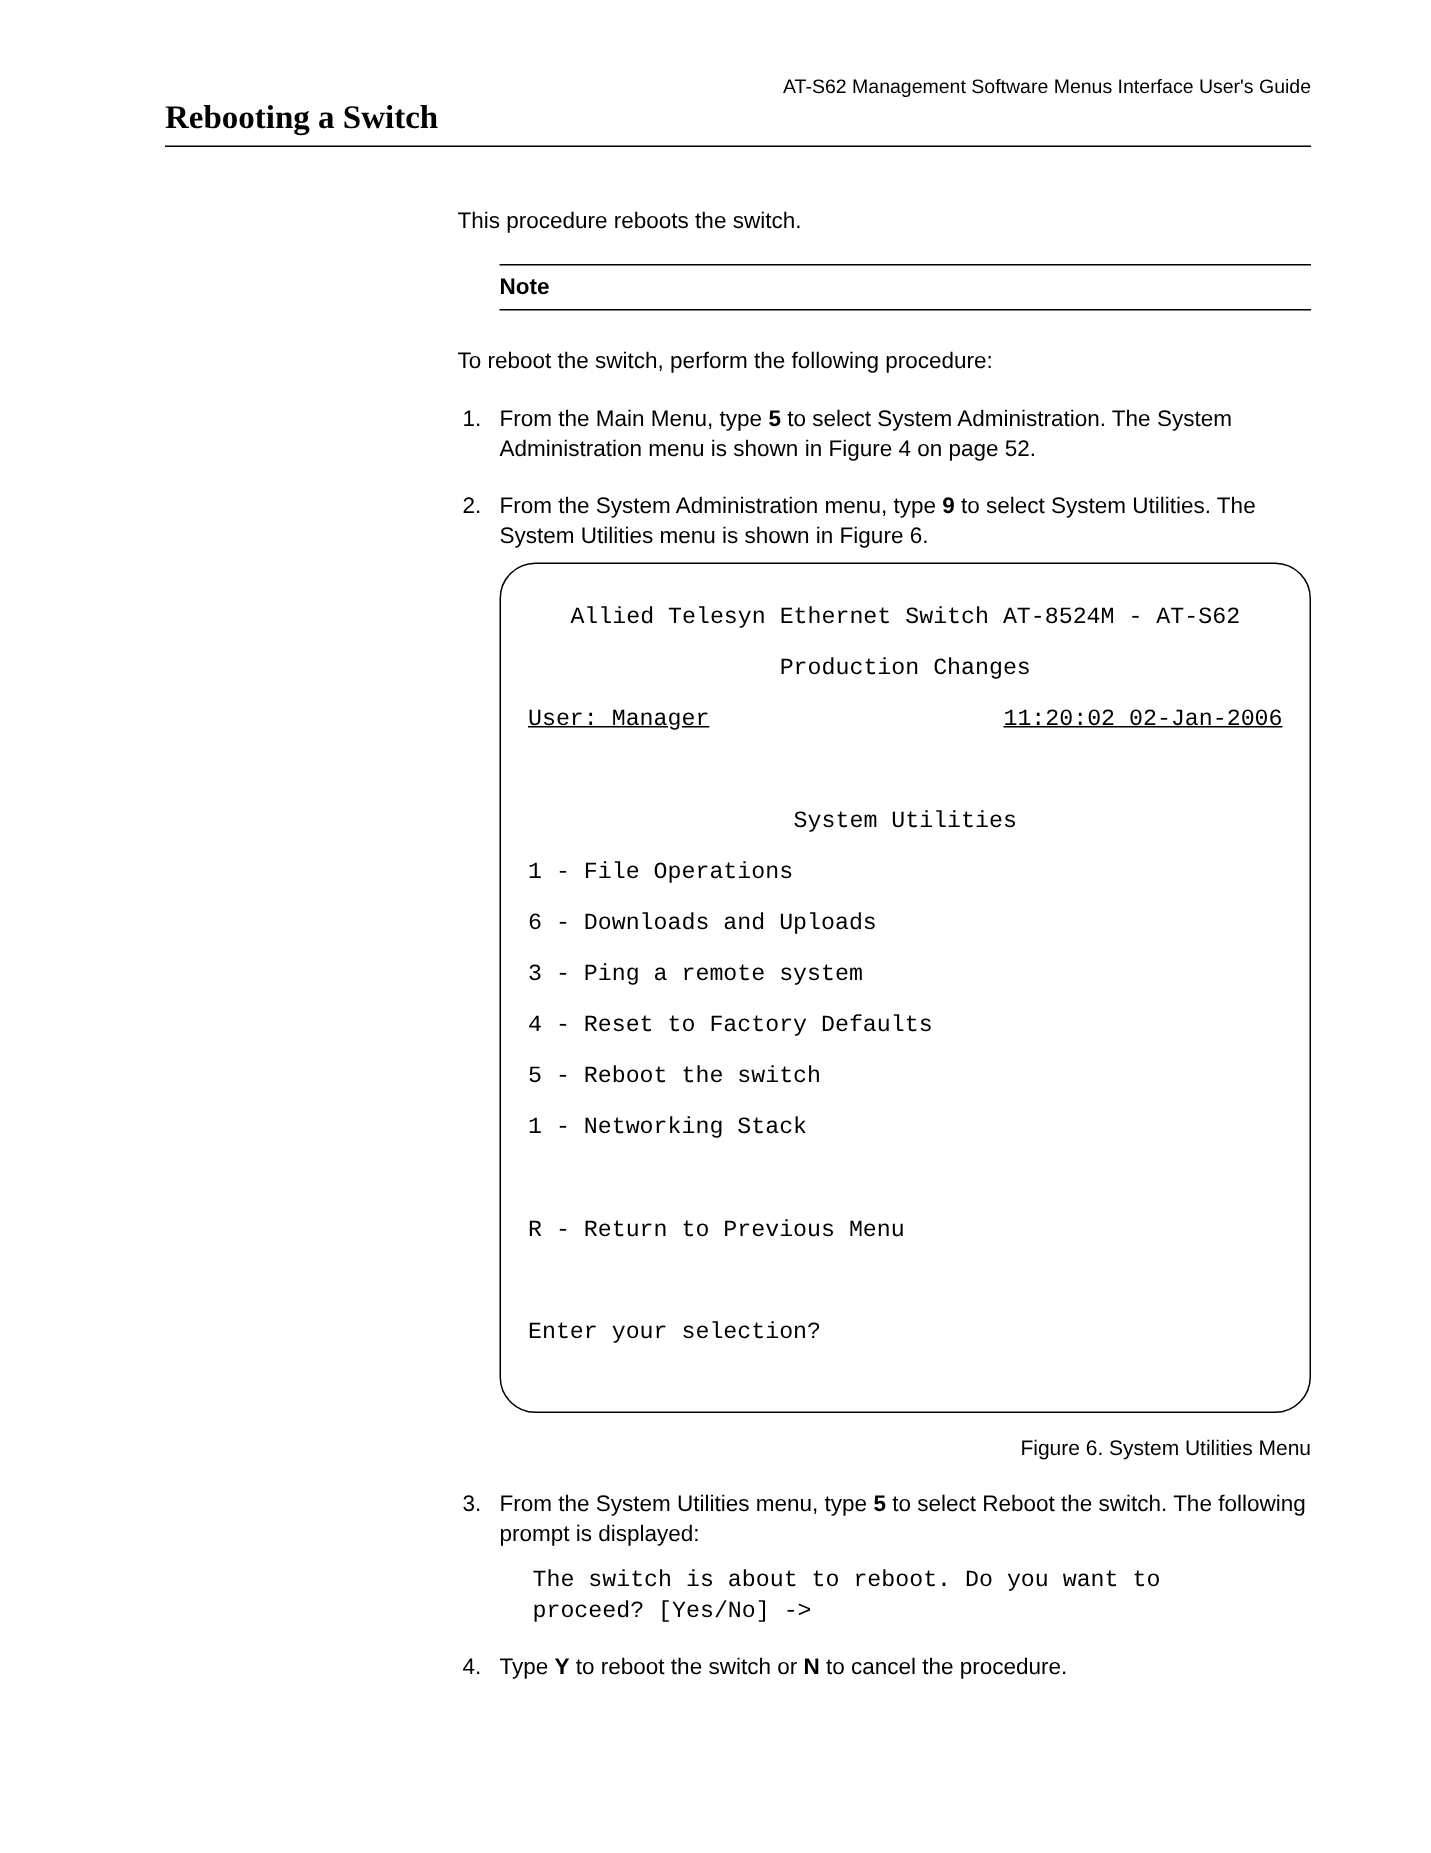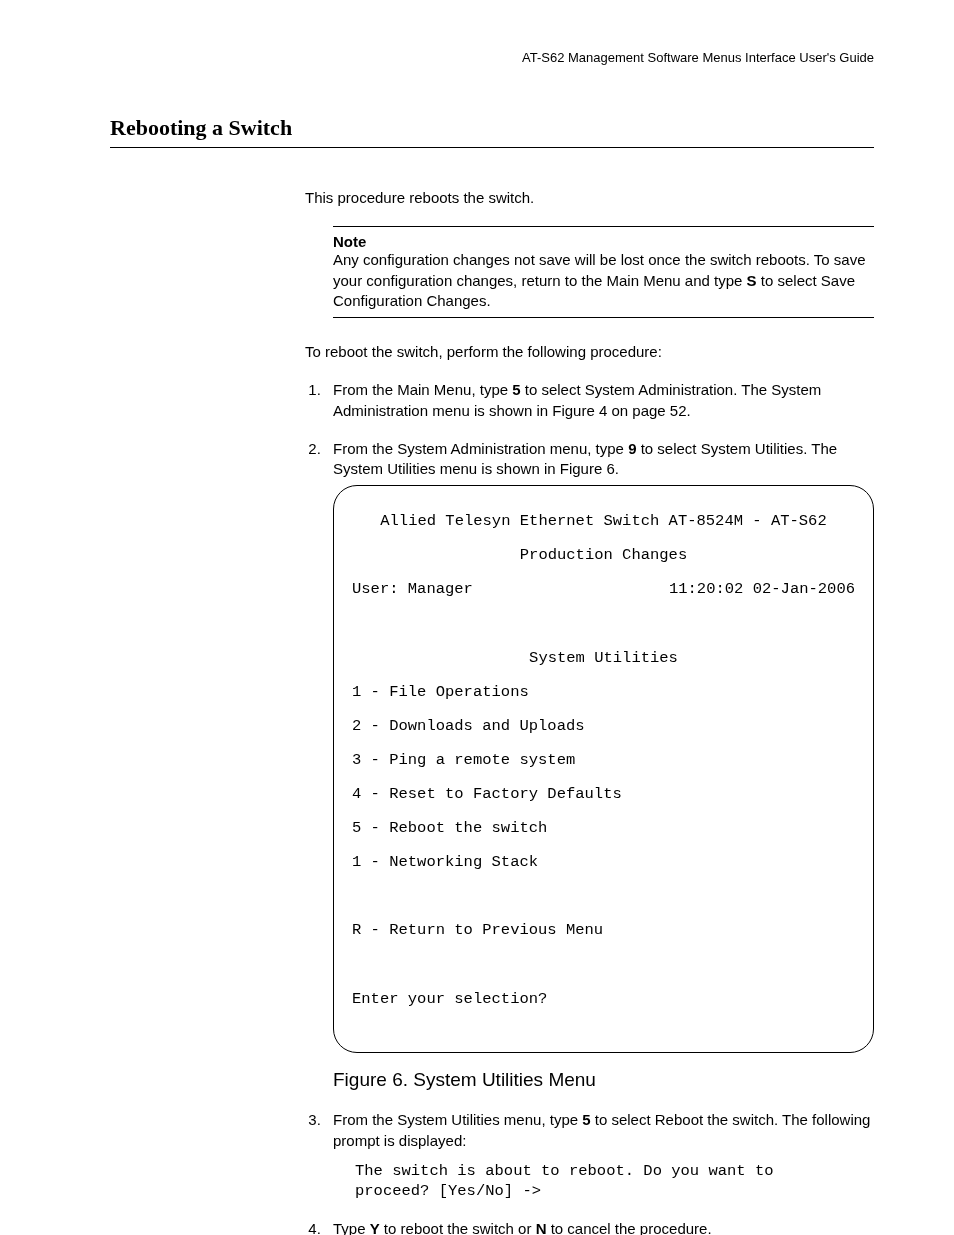--- a/index.html
+++ b/index.html
@@ -11,21 +11,20 @@
     width: 954px;
   }
   .page {
     padding: 50px 80px 40px 110px;
     box-sizing: border-box;
     width: 954px;
   }
   .running-head {
     text-align: right;
     font-size: 13px;
-    margin-bottom: 50px;
   }
   .section-title {
     font-family: "Times New Roman", Times, serif;
     font-weight: bold;
     font-size: 22px;
     border-bottom: 1.5px solid #000;
     padding-bottom: 6px;
     margin-bottom: 40px;
   }
   .body-col {
@@ -71,25 +70,26 @@
     border-radius: 24px;
     padding: 10px 18px 10px 18px;
     font-family: "Courier New", Courier, monospace;
     font-size: 15.5px;
     line-height: 1.1;
     white-space: pre;
   }
   .terminal .hline {
     display: flex;
     justify-content: space-between;
+    text-decoration: underline;
   }
   .terminal .center { text-align: center; }
   .fig-caption {
-    text-align: left;
-    font-size: 19px;
+    text-align: right;
+    font-size: 14px;
     margin: 14px 0 18px 0;
   }
   .mono-inline {
     font-family: "Courier New", Courier, monospace;
     font-size: 15.5px;
     line-height: 1.3;
     margin: 10px 0 14px 22px;
   }
 </style>
 </head>
@@ -100,43 +100,40 @@
   <div class="running-head">AT-S62 Management Software Menus Interface User's Guide</div>
 
   <div class="section-title">Rebooting a Switch</div>
 
   <div class="body-col">
 
     <div class="para">This procedure reboots the switch.</div>
 
     <div class="note-block">
       <div class="note-title">Note</div>
-      <div class="note-body">
-        <span>Any configuration changes not save will be lost once the switch reboots. To save your configuration changes, return to the Main Menu and type </span><span class="b">S</span><span> to select Save Configuration Changes.</span>
-      </div>
     </div>
 
     <div class="para">To reboot the switch, perform the following procedure:</div>
 
     <ol class="steps">
       <li>
         <span>From the Main Menu, type </span><span class="b">5</span><span> to select System Administration. The System Administration menu is shown in Figure 4 on page 52.</span>
       </li>
       <li>
         <span>From the System Administration menu, type </span><span class="b">9</span><span> to select System Utilities. The System Utilities menu is shown in Figure 6.</span>
 
         <div class="terminal-wrap">
           <div class="terminal">
 <div class="center">Allied Telesyn Ethernet Switch AT-8524M - AT-S62</div>
 <div class="center">Production Changes</div>
 <div class="hline"><span>User: Manager</span><span>11:20:02 02-Jan-2006</span></div>
 <div>&nbsp;</div>
 <div class="center">System Utilities</div>
 <div>1 - File Operations</div>
-<div>2 - Downloads and Uploads</div>
+<div>6 - Downloads and Uploads</div>
 <div>3 - Ping a remote system</div>
 <div>4 - Reset to Factory Defaults</div>
 <div>5 - Reboot the switch</div>
 <div>1 - Networking Stack</div>
 <div>&nbsp;</div>
 <div>R - Return to Previous Menu</div>
 <div>&nbsp;</div>
 <div>Enter your selection?</div>
           </div>
         </div>

